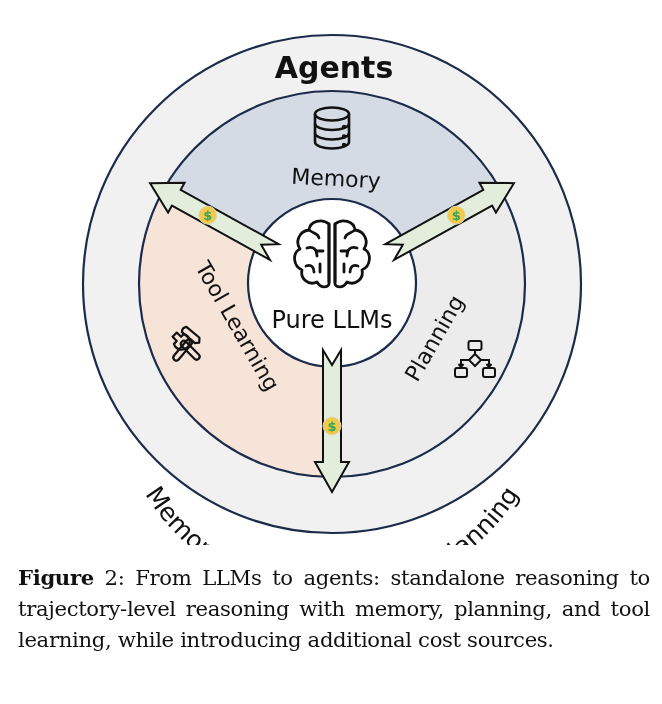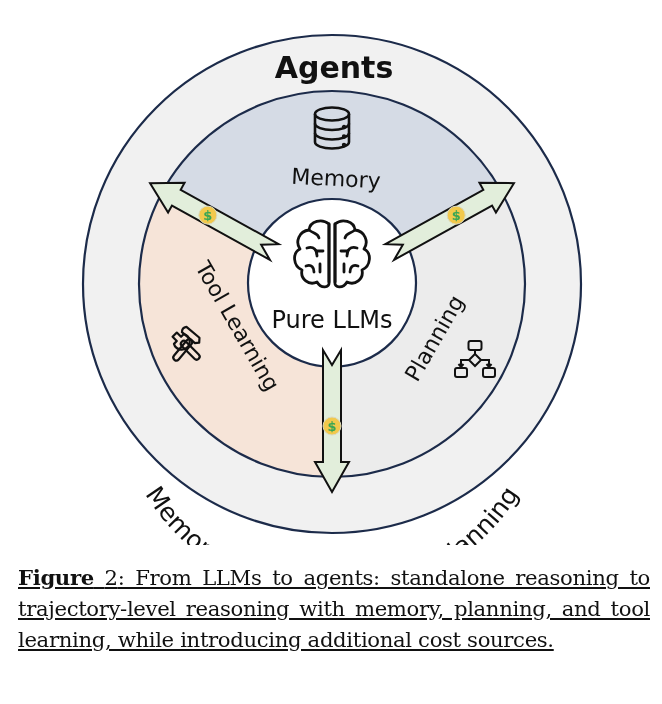--- a/index.html
+++ b/index.html
@@ -5,21 +5,20 @@
     html, body { margin: 0; padding: 0; background: #ffffff; }
     body { width: 662px; height: 704px; position: relative; overflow: hidden; }
     #diagram { position: absolute; left: 0; top: 0; width: 662px; height: 545px; }
     .ring-text { font-family: "DejaVu Sans", sans-serif; fill: #111; }
     .title-text { font-family: "DejaVu Sans", sans-serif; font-weight: bold; fill: #111; }
     #caption {
       position: absolute; left: 18px; top: 562px; width: 632px;
       font-family: "DejaVu Serif", serif; font-size: 21.2px; line-height: 31px;
       color: #111; text-align: justify; text-align-last: left;
       letter-spacing: -0.35px;
-      text-decoration: underline;
     }
     #caption .fig-label { font-weight: bold; }
   </style>
 </head>
 <body>
 
 <svg id="diagram" viewBox="0 0 662 545" xmlns="http://www.w3.org/2000/svg">
   <defs>
     <path id="bottom-arc" d="M 113 380 A 218 218 0 0 0 551 380"></path>
   </defs>

